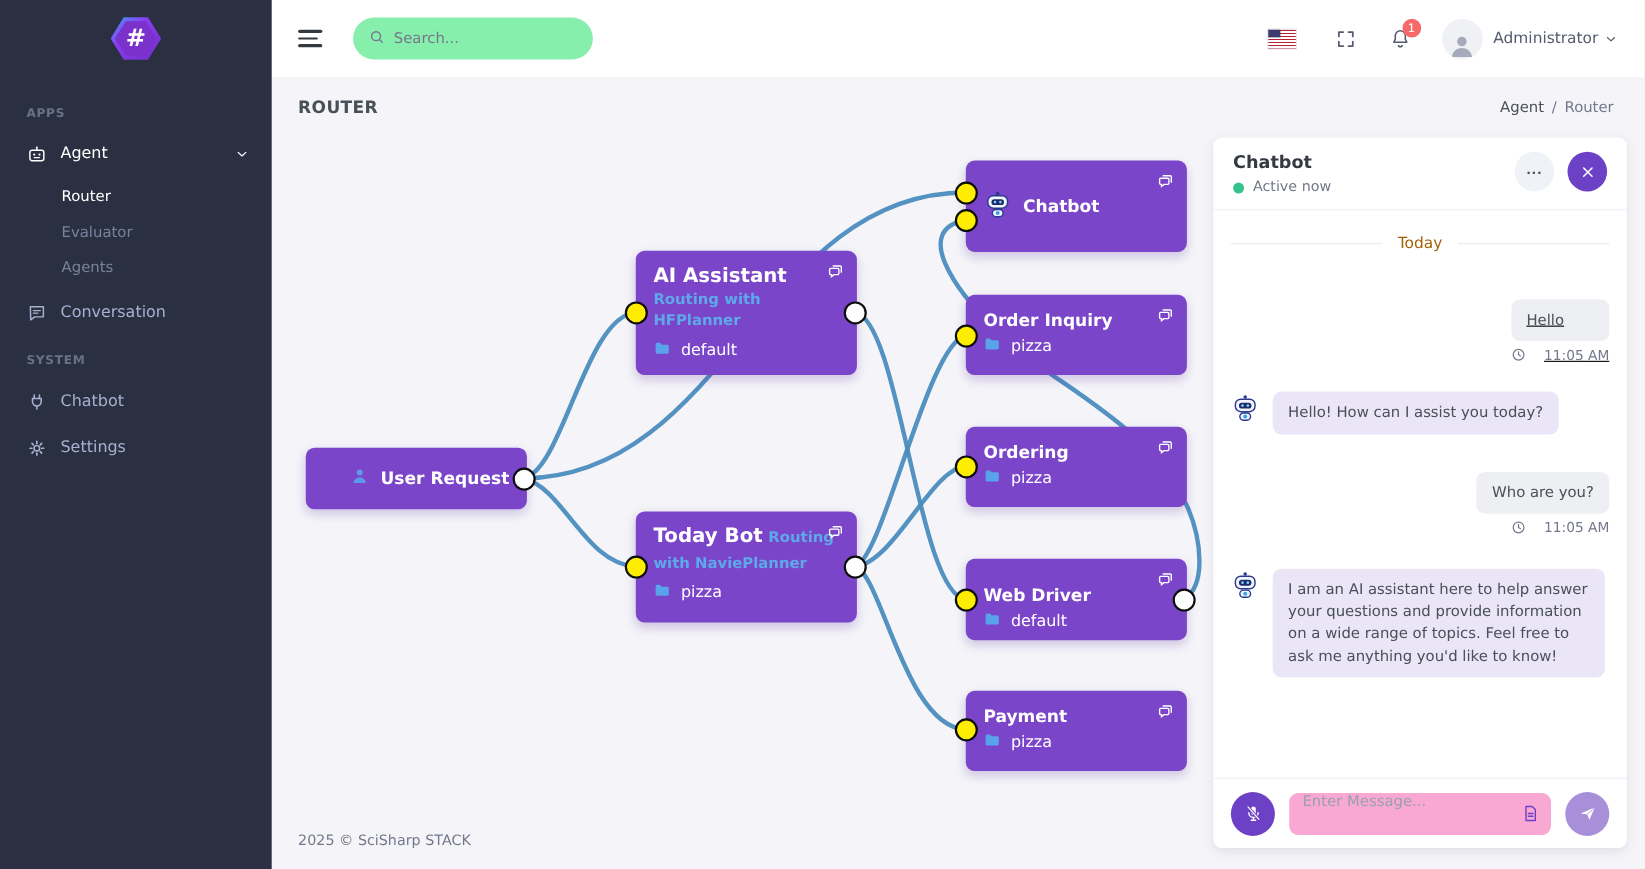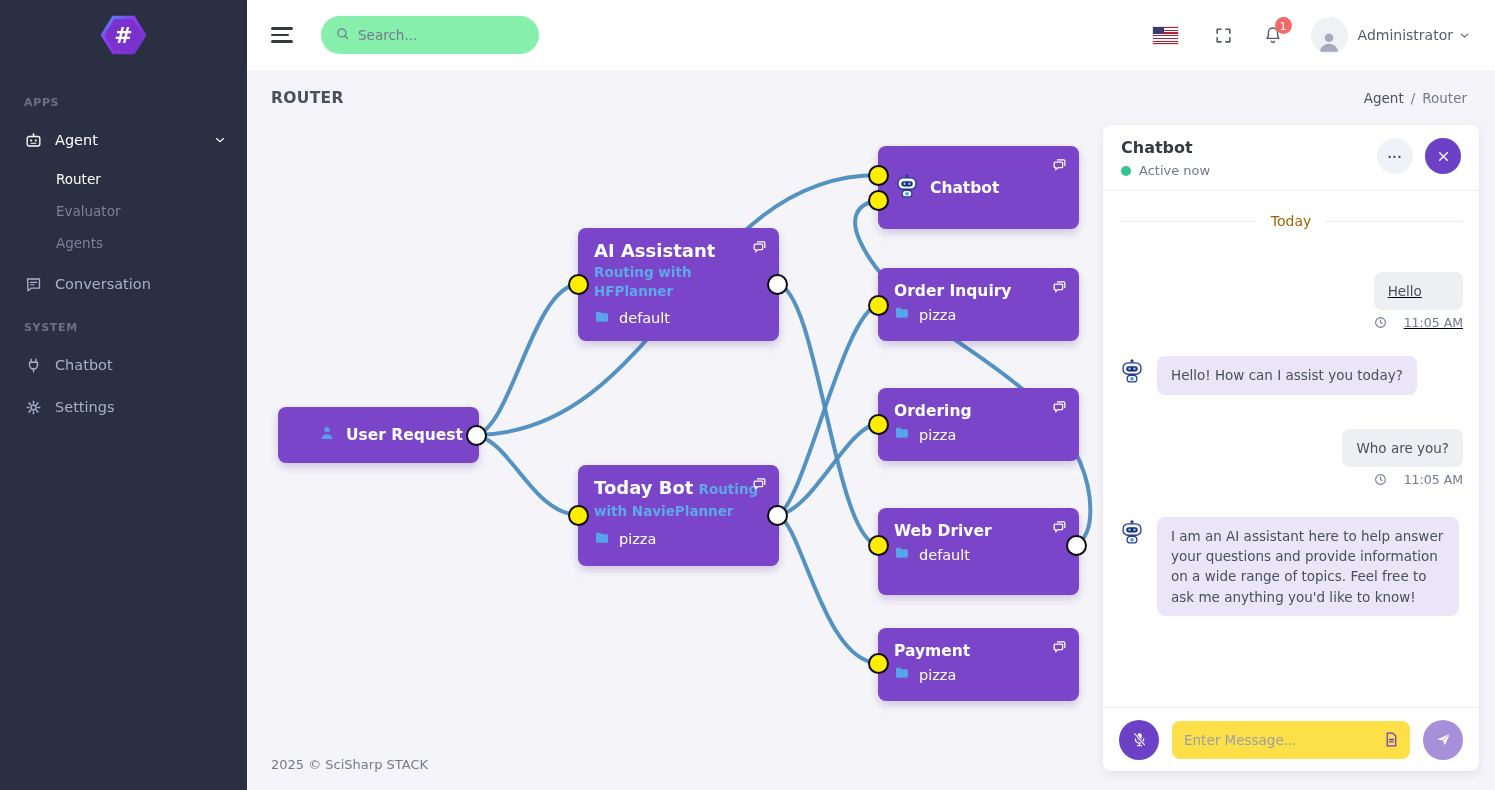--- a/index.html
+++ b/index.html
@@ -90,21 +90,21 @@
   .today-row:before, .today-row:after { content:""; flex:1; height:1px; background:#e9eaef; }
   .msg { margin-bottom:26px; display:flex; }
   .msg.user { justify-content:flex-end; }
   .bubble { border-radius:8px; padding:9px 14px; font-size:13.5px; color:#495057; line-height:1.5; }
   .bubble.gray { background:#edeff3; }
   .bubble.lav { background:#ebe5f8; max-width:302px; }
   .time-row { display:flex; align-items:center; gap:17px; justify-content:flex-end; margin-top:5px; font-size:12.5px; color:#74788d; }
   .bot-avatar { width:28px; margin-right:10px; flex:0 0 auto; padding-top:2px; }
   .chat-foot { border-top:1px solid #eff0f2; height:64px; display:flex; align-items:center; gap:13px; padding:0 16px; }
   .mic-btn { background:#6d41c6; width:40px; height:40px; }
-  .input-wrap { flex:1; height:38px; background:#fde047; border-radius:8px; display:flex; align-items:center; padding:0 34px 0 12px; position:relative; }
+  .input-wrap { flex:1; height:38px; background:#f9a8d4; border-radius:8px; display:flex; align-items:flex-start; padding:0 34px 0 12px; position:relative; }
   .input-wrap input { border:none; outline:none; background:transparent; width:100%; font-size:13.5px; color:#495057; font-family:"DejaVu Sans", sans-serif; }
   .input-wrap input::placeholder { color:#9aa0ab; }
   .doc-icon { position:absolute; right:10px; top:10px; }
   .send-btn { background:#a78fd9; width:40px; height:40px; }
 
   .footer { position:absolute; left:247px; bottom:0; right:0; height:52px; display:flex; align-items:center;
             padding-left:24px; color:#74788d; font-size:13px; z-index:4; }
 </style>
 </head>
 <body>
@@ -215,21 +215,21 @@
       </span>
       <div class="n-title">Ordering</div>
       <div class="n-cat" style="margin-top:5px;">
         <span><svg viewBox="0 0 24 24" width="16" height="16">
               <path d="M3 6a2 2 0 0 1 2-2h4l2.2 2.5H19a2 2 0 0 1 2 2V17a2 2 0 0 1-2 2H5a2 2 0 0 1-2-2z" fill="#58a3ea"></path>
             </svg></span>
         <span>pizza</span>
       </div>
     </div>
 
-    <div class="gnode" style="left:878px; top:508px; height:87px; padding-top:14px;">
+    <div class="gnode" style="left:878px; top:508px; height:74px; padding-top:24px;">
       <span class="corner-icon">
         <svg viewBox="0 0 24 24" width="15" height="15">
             <path d="M8 4.5h11A1.5 1.5 0 0 1 20.5 6v8.5" fill="none" stroke="#fff" stroke-width="2"></path>
             <path d="M5 8h10.5A1.5 1.5 0 0 1 17 9.5v6a1.5 1.5 0 0 1-1.5 1.5H10l-3.8 3v-3H5a1.5 1.5 0 0 1-1.5-1.5v-6A1.5 1.5 0 0 1 5 8z" fill="none" stroke="#fff" stroke-width="2"></path>
           </svg>
       </span>
       <div class="n-title">Web Driver</div>
       <div class="n-cat" style="margin-top:5px;">
         <span><svg viewBox="0 0 24 24" width="16" height="16">
               <path d="M3 6a2 2 0 0 1 2-2h4l2.2 2.5H19a2 2 0 0 1 2 2V17a2 2 0 0 1-2 2H5a2 2 0 0 1-2-2z" fill="#58a3ea"></path>

